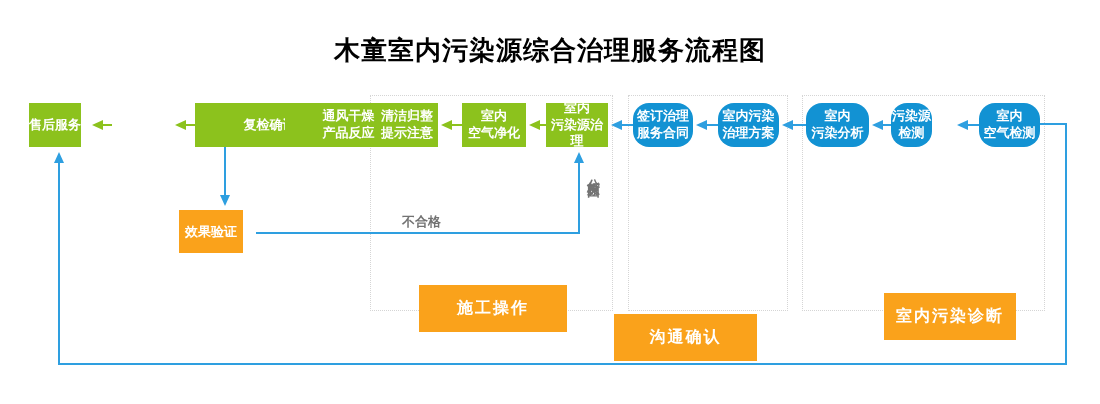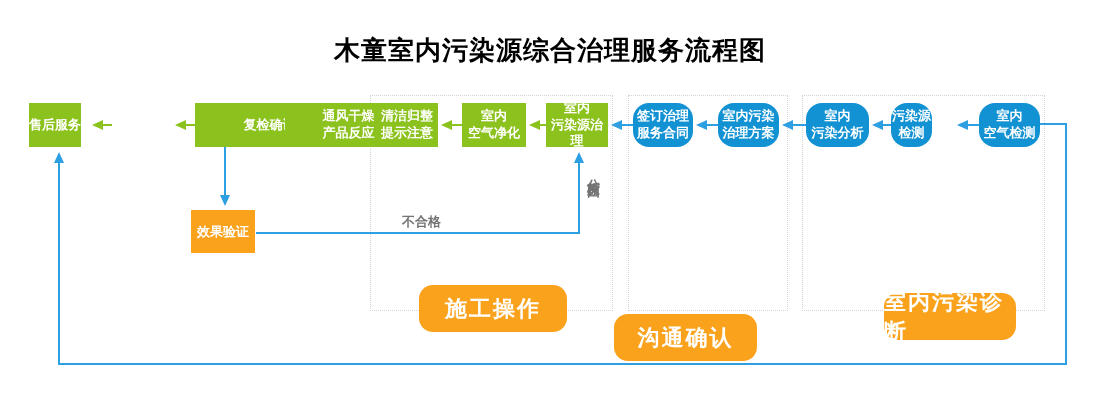--- a/index.html
+++ b/index.html
@@ -50,45 +50,44 @@
     color: #ffffff;
     font-size: 13px;
     font-weight: 600;
     line-height: 1.3;
     z-index: 2;
   }
   .fb.green  { background: #8cc21d; }
   .fb.blue   { background: #1292d3; border-radius: 16px; }
   .ev-box {
     position: absolute;
-    left: 191px; top: 210px;
+    left: 179px; top: 210px;
     width: 64px; height: 43px;
     background: #faa21b;
     color: #ffffff;
     font-size: 13px;
     font-weight: 600;
     display: flex;
     align-items: center;
     justify-content: center;
     z-index: 2;
   }
   .group-label {
     position: absolute;
     top: 285px;
     height: 47px;
     background: #faa21b;
     color: #ffffff;
-    font-size: 22px;
+    font-size: 16px;
     font-weight: 700;
     letter-spacing: 2px;
     display: flex;
     align-items: center;
     justify-content: center;
     z-index: 3;
-    border-radius: 14px;
   }
   .edge-label {
     position: absolute;
     font-size: 13px;
     font-weight: 700;
     color: #737373;
     z-index: 3;
   }
   .edge-label.vertical {
     writing-mode: vertical-rl;

